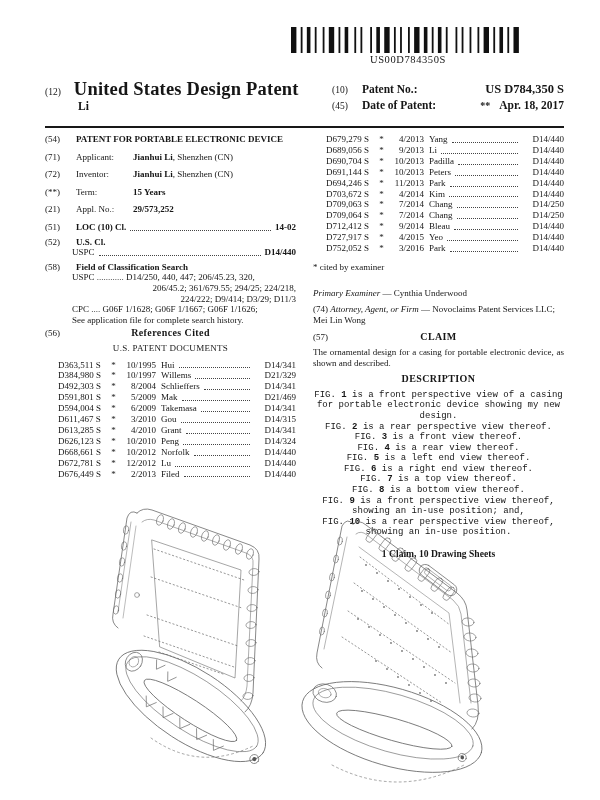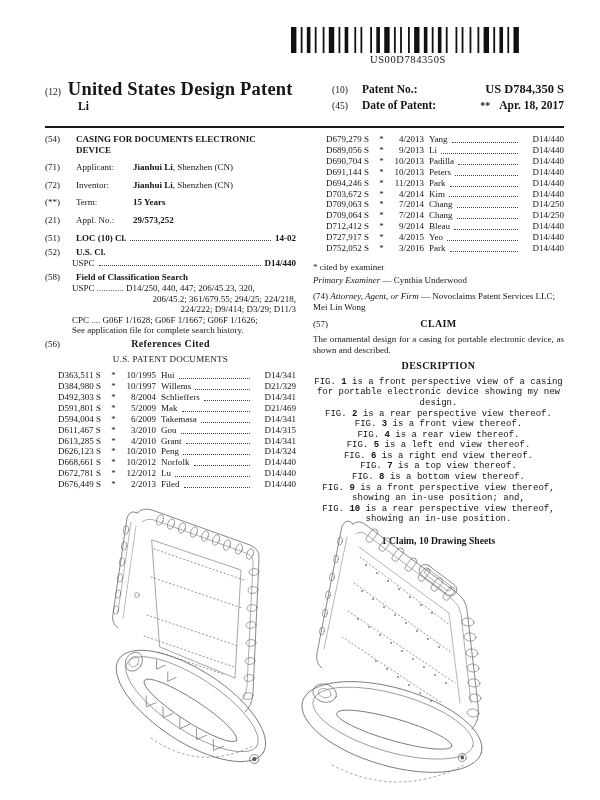--- a/index.html
+++ b/index.html
@@ -4,21 +4,21 @@
 <style>
   html,body{margin:0;padding:0;background:#e8e8e8;}
   .page{position:relative;width:600px;height:800px;margin:0 auto;background:#ffffff;
         font-family:"Liberation Serif", serif;color:#161616;overflow:hidden;}
   
   .barcode-wrap{position:absolute;left:291px;top:27px;width:234px;text-align:center;}
   .barcode-bars{width:234px;height:26px;display:block;}
   .barcode-text{font-size:10.5px;letter-spacing:.6px;margin-top:1px;}
   
   .header{position:absolute;left:45px;top:79px;right:36px;display:flex;justify-content:space-between;}
-  .title-row{display:flex;align-items:baseline;gap:7px;}
+  .title-row{display:flex;align-items:baseline;gap:13px;}
   .num-small{font-size:9.5px;}
   .doc-title{font-size:18.5px;font-weight:bold;letter-spacing:.2px;white-space:nowrap;}
   .inventor{font-weight:bold;font-size:11.5px;margin-left:33px;margin-top:0px;}
   .header-right{width:232px;flex:none;margin-top:3px;}
   .hr-row{display:flex;align-items:baseline;font-weight:bold;font-size:11.5px;margin-bottom:2px;}
   .hr-row .num-small{font-weight:normal;width:30px;flex:none;}
   .hr-row .hr-label{flex:1;}
   .patent-no-value{font-size:12.5px;white-space:nowrap;}
   .date-group{white-space:nowrap;}
   .date-stars{font-size:10px;margin-right:9px;}
@@ -38,21 +38,21 @@
   .r-align{text-align:right;}
   .center{text-align:center;}
   .refs-head{margin:6px 0 5px;}
   .usdocs{margin:2px 0 6px;letter-spacing:.3px;}
   .ref-row{display:flex;line-height:10.9px;padding-left:13px;}
   .r-no{width:50px;flex:none;}
   .r-star{width:11px;flex:none;text-align:center;}
   .r-date{width:37px;flex:none;text-align:right;padding-right:5px;}
   .r-name{flex:none;}
   .r-cls{width:42px;flex:none;text-align:right;}
-  .cited{margin:8px 0 2px;}
+  .cited{margin:8px 0 15px;}
   .examiner{margin-bottom:6px;}
   .attorney{margin-bottom:7px;}
   .sec-head-row{position:relative;margin:3px 0 4px;}
   .sec-head-row .fnum{position:absolute;left:0;top:0;}
   .sec-title{font-weight:bold;font-size:10px;letter-spacing:.4px;}
   .claim-text{text-align:justify;margin-bottom:6px;}
   .desc-head{font-weight:bold;font-size:10px;letter-spacing:.4px;margin:2px 0 5px;}
   .fig-line{text-align:center;font-family:Liberation Mono, monospace;}
   .fig-num{font-weight:bold;}
   .sheet-note{font-weight:bold;margin-top:11px;font-size:9.6px;}
@@ -126,21 +126,21 @@
     </div>
   </div>
 
   <div class="rule"></div>
 
   <div class="columns">
 
     <div class="col">
       <div class="frow">
         <span class="fnum">(54)</span>
-        <span class="b" style="max-width:210px">CASING FOR DOCUMENTS ELECTRONIC DEVICE</span>
+        <span class="b" style="max-width:210px">PATENT FOR PORTABLE ELECTRONIC DEVICE</span>
       </div>
       <div class="frow">
         <span class="fnum">(71)</span>
         <span class="flabel">Applicant:</span>
         <span><span class="b">Jianhui Li</span><span>, Shenzhen (CN)</span></span>
       </div>
       <div class="frow">
         <span class="fnum">(72)</span>
         <span class="flabel">Inventor:</span>
         <span><span class="b">Jianhui Li</span><span>, Shenzhen (CN)</span></span>

